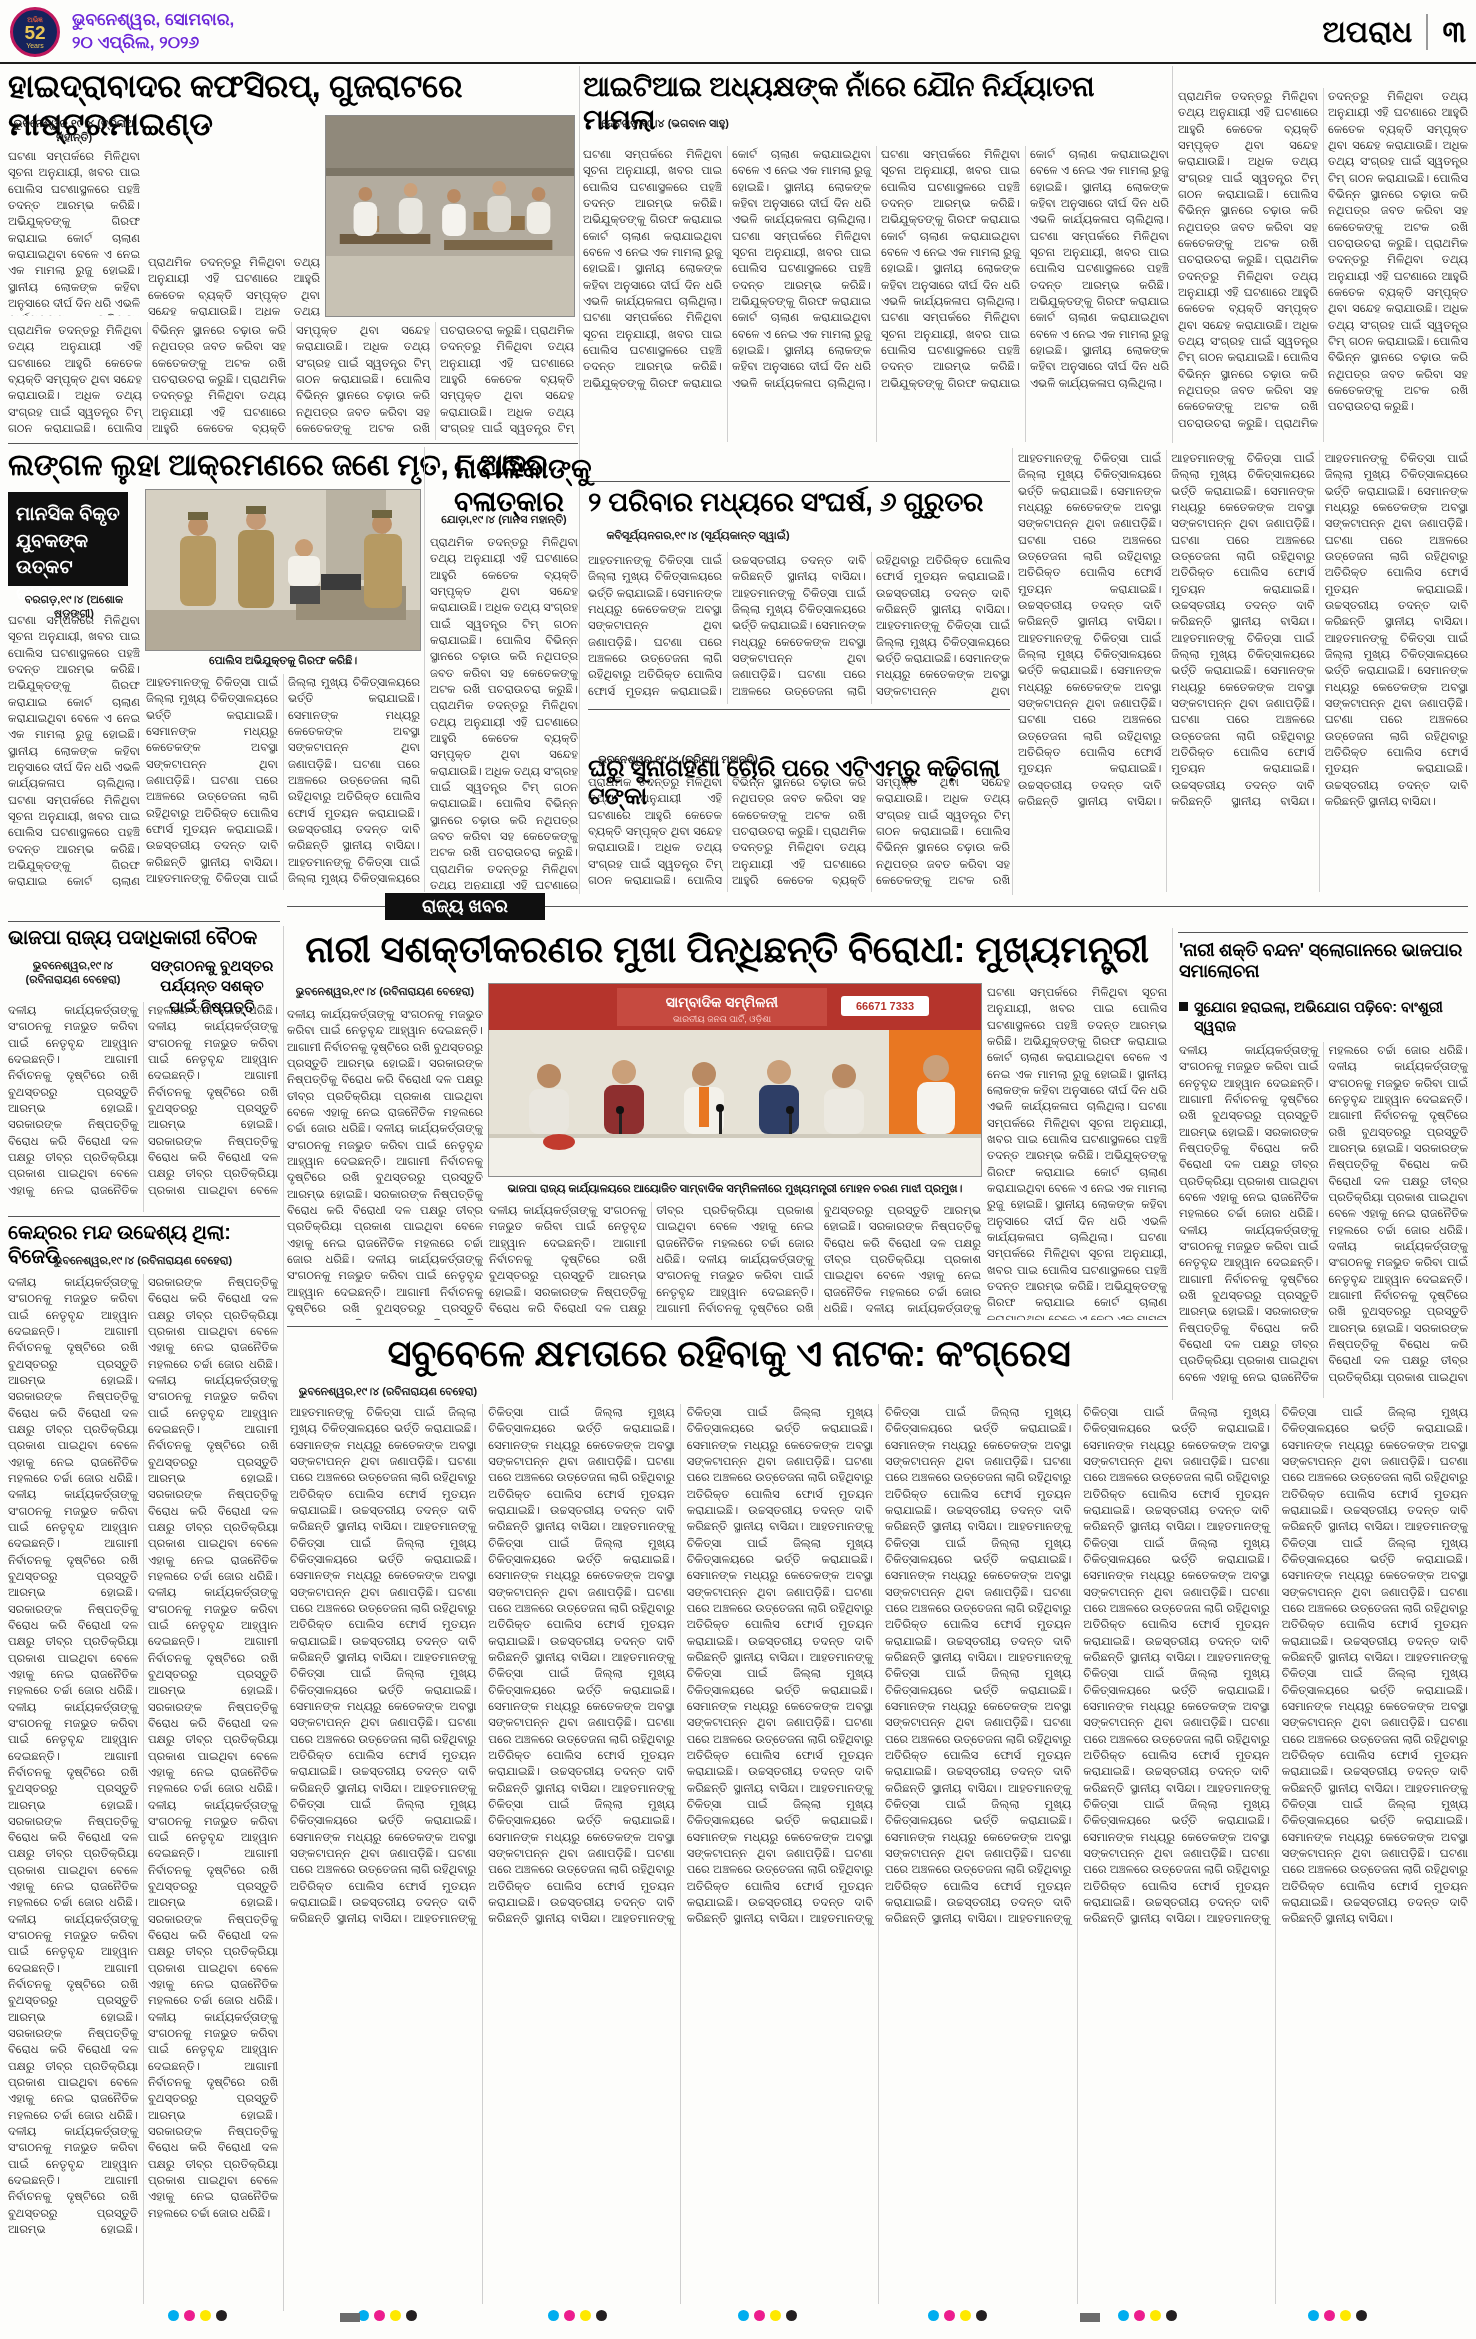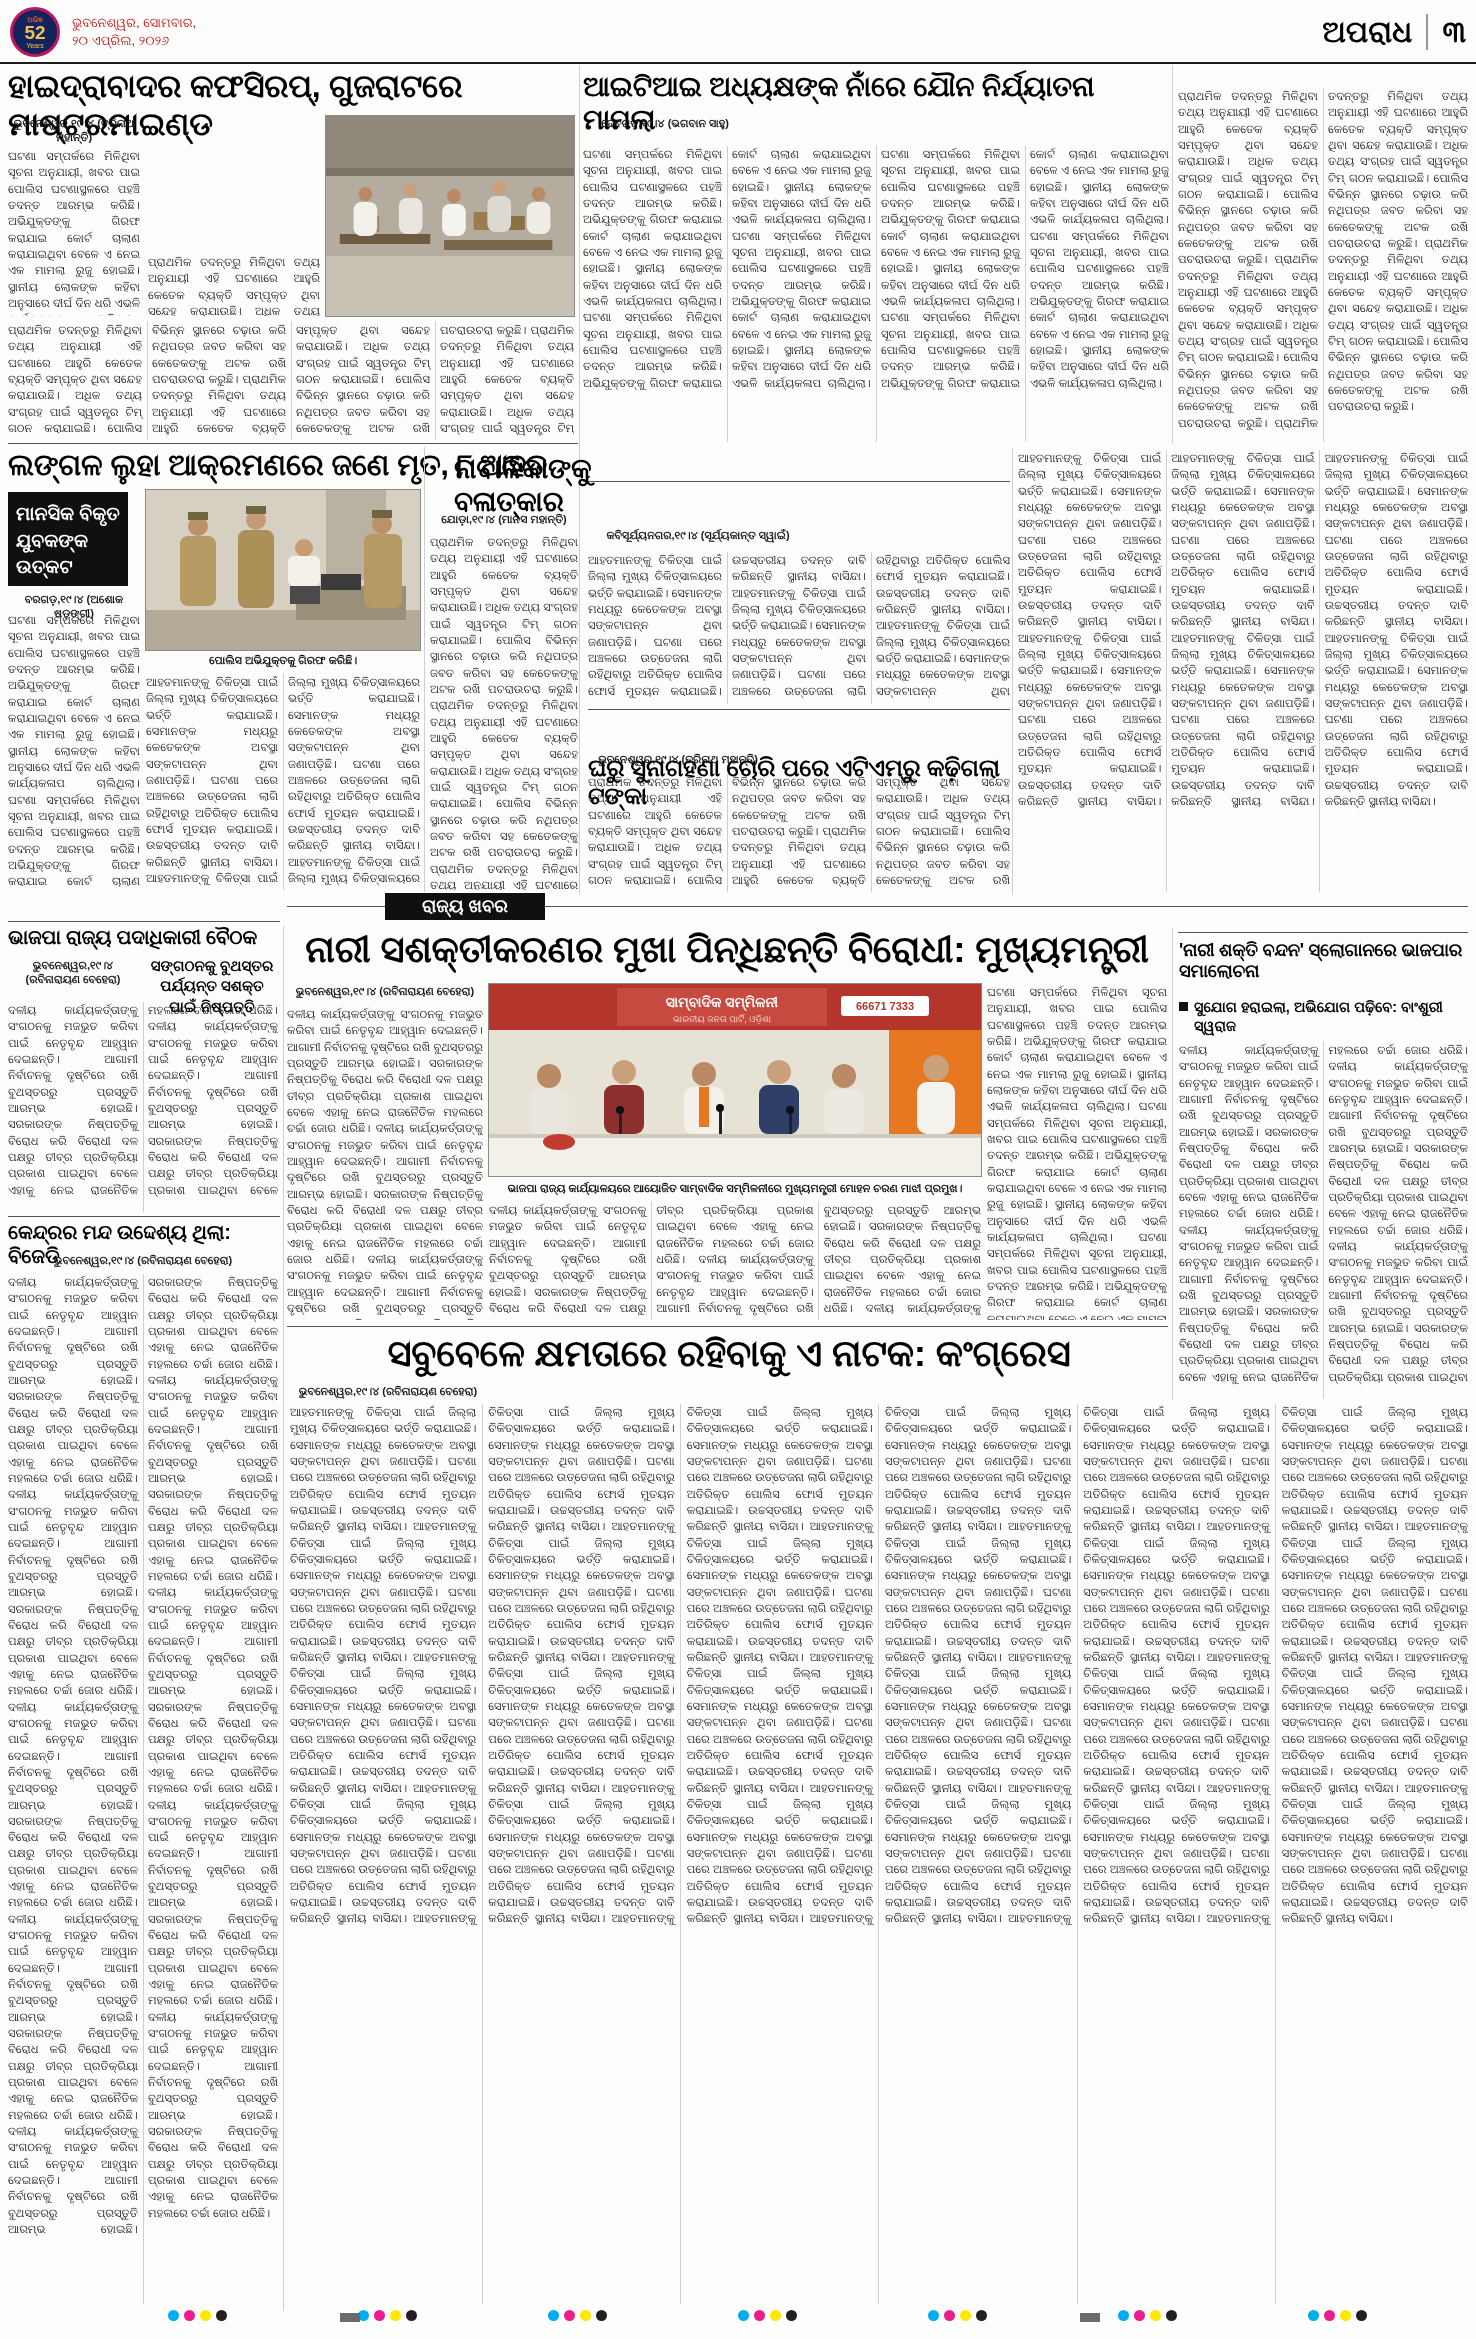--- a/index.html
+++ b/index.html
@@ -40,21 +40,21 @@
   
   .masthead { display:flex; align-items:center; }
   .logo {
     width:50px; height:50px; border-radius:50%; background:#15235c;
     border:3px solid #be185d; display:flex; flex-direction:column;
     align-items:center; justify-content:center; line-height:1; flex:0 0 auto;
   }
   .logo-top { font-size:7px; color:#e05a3a; font-weight:700; }
   .logo-num { font-size:19px; color:#e8c558; font-weight:800; }
   .logo-bot { font-size:7px; color:#e8c558; }
-  .dateline { font-size:13px; color:#b91c1c; margin-left:12px; line-height:1.35; }
+  .dateline { font-size:17px; color:#6d28d9; margin-left:12px; line-height:1.35;font-weight:bold; }
   .mast-right { margin-left:auto; display:flex; align-items:center; gap:14px; }
   .section-name { font-size:30px; font-weight:800; color:#000; }
   .mast-div { width:2px; height:36px; background:#9a9a9a; }
   .page-num { font-size:30px; font-weight:800; color:#000; }
   .subhead { font-weight:800; font-size:15px; line-height:1.35; color:#000; }
   .bullet-line { display:flex; gap:6px; font-weight:800; font-size:14.5px; line-height:1.3; color:#000; }
   .bullet-sq { width:9px; height:9px; background:#101010; margin-top:4px; flex:0 0 auto; }
   
   .regrow { position:absolute; left:0; top:2310px; width:1476px; height:20px; }
   .reggroup { position:absolute; display:flex; gap:5px; }
@@ -150,20 +150,21 @@
     </svg>
   </div>
   <div class="abs caption center" style="left:146px; top:654px; width:274px;">ପୋଲିସ ଅଭିଯୁକ୍ତକୁ ଗିରଫ କରିଛି।</div>
   <div class="abs body cols-2" style="left:146px; top:674px; width:274px; height:216px;">ଆହତମାନଙ୍କୁ ଚିକିତ୍ସା ପାଇଁ ଜିଲ୍ଲା ମୁଖ୍ୟ ଚିକିତ୍ସାଳୟରେ ଭର୍ତ୍ତି କରାଯାଇଛି। ସେମାନଙ୍କ ମଧ୍ୟରୁ କେତେକଙ୍କ ଅବସ୍ଥା ସଙ୍କଟାପନ୍ନ ଥିବା ଜଣାପଡ଼ିଛି। ଘଟଣା ପରେ ଅଞ୍ଚଳରେ ଉତ୍ତେଜନା ଲାଗି ରହିଥିବାରୁ ଅତିରିକ୍ତ ପୋଲିସ ଫୋର୍ସ ମୁତୟନ କରାଯାଇଛି। ଉଚ୍ଚସ୍ତରୀୟ ତଦନ୍ତ ଦାବି କରିଛନ୍ତି ସ୍ଥାନୀୟ ବାସିନ୍ଦା। ଆହତମାନଙ୍କୁ ଚିକିତ୍ସା ପାଇଁ ଜିଲ୍ଲା ମୁଖ୍ୟ ଚିକିତ୍ସାଳୟରେ ଭର୍ତ୍ତି କରାଯାଇଛି। ସେମାନଙ୍କ ମଧ୍ୟରୁ କେତେକଙ୍କ ଅବସ୍ଥା ସଙ୍କଟାପନ୍ନ ଥିବା ଜଣାପଡ଼ିଛି। ଘଟଣା ପରେ ଅଞ୍ଚଳରେ ଉତ୍ତେଜନା ଲାଗି ରହିଥିବାରୁ ଅତିରିକ୍ତ ପୋଲିସ ଫୋର୍ସ ମୁତୟନ କରାଯାଇଛି। ଉଚ୍ଚସ୍ତରୀୟ ତଦନ୍ତ ଦାବି କରିଛନ୍ତି ସ୍ଥାନୀୟ ବାସିନ୍ଦା। ଆହତମାନଙ୍କୁ ଚିକିତ୍ସା ପାଇଁ ଜିଲ୍ଲା ମୁଖ୍ୟ ଚିକିତ୍ସାଳୟରେ ଭର୍ତ୍ତି କରାଯାଇଛି। ସେମାନଙ୍କ ମଧ୍ୟରୁ କେତେକଙ୍କ ଅବସ୍ଥା ସଙ୍କଟାପନ୍ନ ଥିବା ଜଣାପଡ଼ିଛି। ଘଟଣା ପରେ ଅଞ୍ଚଳରେ ଉତ୍ତେଜନା ଲାଗି ରହିଥିବାରୁ ଅତିରିକ୍ତ ପୋଲିସ ଫୋର୍ସ ମୁତୟନ କରାଯାଇଛି। ଉଚ୍ଚସ୍ତରୀୟ ତଦନ୍ତ ଦାବି କରିଛନ୍ତି ସ୍ଥାନୀୟ ବାସିନ୍ଦା।</div>
   <div class="abs vrule" style="left:424px; top:447px; height:445px;"></div>
 
   <div class="abs h" style="left:454px; top:452px; width:148px; height:56px; font-size:28px;">ନାବାଳିକାଙ୍କୁ ବଳାତ୍କାର</div>
   <div class="abs byline" style="left:430px; top:512px; width:148px;">ଯୋଡ଼ା,୧୯।୪ (ମାନସ ମହାନ୍ତି)</div>
   <div class="abs body" style="left:430px; top:534px; width:148px; height:356px;">ପ୍ରାଥମିକ ତଦନ୍ତରୁ ମିଳିଥିବା ତଥ୍ୟ ଅନୁଯାୟୀ ଏହି ଘଟଣାରେ ଆହୁରି କେତେକ ବ୍ୟକ୍ତି ସମ୍ପୃକ୍ତ ଥିବା ସନ୍ଦେହ କରାଯାଉଛି। ଅଧିକ ତଥ୍ୟ ସଂଗ୍ରହ ପାଇଁ ସ୍ୱତନ୍ତ୍ର ଟିମ୍ ଗଠନ କରାଯାଇଛି। ପୋଲିସ ବିଭିନ୍ନ ସ୍ଥାନରେ ଚଢ଼ାଉ କରି ନଥିପତ୍ର ଜବତ କରିବା ସହ କେତେକଙ୍କୁ ଅଟକ ରଖି ପଚରାଉଚରା କରୁଛି। ପ୍ରାଥମିକ ତଦନ୍ତରୁ ମିଳିଥିବା ତଥ୍ୟ ଅନୁଯାୟୀ ଏହି ଘଟଣାରେ ଆହୁରି କେତେକ ବ୍ୟକ୍ତି ସମ୍ପୃକ୍ତ ଥିବା ସନ୍ଦେହ କରାଯାଉଛି। ଅଧିକ ତଥ୍ୟ ସଂଗ୍ରହ ପାଇଁ ସ୍ୱତନ୍ତ୍ର ଟିମ୍ ଗଠନ କରାଯାଇଛି। ପୋଲିସ ବିଭିନ୍ନ ସ୍ଥାନରେ ଚଢ଼ାଉ କରି ନଥିପତ୍ର ଜବତ କରିବା ସହ କେତେକଙ୍କୁ ଅଟକ ରଖି ପଚରାଉଚରା କରୁଛି। ପ୍ରାଥମିକ ତଦନ୍ତରୁ ମିଳିଥିବା ତଥ୍ୟ ଅନୁଯାୟୀ ଏହି ଘଟଣାରେ ଆହୁରି କେତେକ ବ୍ୟକ୍ତି ସମ୍ପୃକ୍ତ ଥିବା ସନ୍ଦେହ କରାଯାଉଛି। ଅଧିକ ତଥ୍ୟ ସଂଗ୍ରହ ପାଇଁ ସ୍ୱତନ୍ତ୍ର ଟିମ୍ ଗଠନ କରାଯାଇଛି। ପୋଲିସ ବିଭିନ୍ନ ସ୍ଥାନରେ ଚଢ଼ାଉ କରି ନଥିପତ୍ର ଜବତ କରିବା ସହ କେତେକଙ୍କୁ ଅଟକ ରଖି ପଚରାଉଚରା କରୁଛି।</div>
 
+  <div class="abs h" style="left:588px; top:487px; width:422px; height:36px; font-size:27px;">୨ ପରିବାର ମଧ୍ୟରେ ସଂଘର୍ଷ, ୬ ଗୁରୁତର</div>
   <div class="abs byline" style="left:588px; top:528px; width:220px;">କବିସୂର୍ଯ୍ୟନଗର,୧୯।୪ (ସୂର୍ଯ୍ୟକାନ୍ତ ସ୍ୱାଇଁ)</div>
   <div class="abs body cols-3" style="left:588px; top:552px; width:422px; height:152px;">ଆହତମାନଙ୍କୁ ଚିକିତ୍ସା ପାଇଁ ଜିଲ୍ଲା ମୁଖ୍ୟ ଚିକିତ୍ସାଳୟରେ ଭର୍ତ୍ତି କରାଯାଇଛି। ସେମାନଙ୍କ ମଧ୍ୟରୁ କେତେକଙ୍କ ଅବସ୍ଥା ସଙ୍କଟାପନ୍ନ ଥିବା ଜଣାପଡ଼ିଛି। ଘଟଣା ପରେ ଅଞ୍ଚଳରେ ଉତ୍ତେଜନା ଲାଗି ରହିଥିବାରୁ ଅତିରିକ୍ତ ପୋଲିସ ଫୋର୍ସ ମୁତୟନ କରାଯାଇଛି। ଉଚ୍ଚସ୍ତରୀୟ ତଦନ୍ତ ଦାବି କରିଛନ୍ତି ସ୍ଥାନୀୟ ବାସିନ୍ଦା। ଆହତମାନଙ୍କୁ ଚିକିତ୍ସା ପାଇଁ ଜିଲ୍ଲା ମୁଖ୍ୟ ଚିକିତ୍ସାଳୟରେ ଭର୍ତ୍ତି କରାଯାଇଛି। ସେମାନଙ୍କ ମଧ୍ୟରୁ କେତେକଙ୍କ ଅବସ୍ଥା ସଙ୍କଟାପନ୍ନ ଥିବା ଜଣାପଡ଼ିଛି। ଘଟଣା ପରେ ଅଞ୍ଚଳରେ ଉତ୍ତେଜନା ଲାଗି ରହିଥିବାରୁ ଅତିରିକ୍ତ ପୋଲିସ ଫୋର୍ସ ମୁତୟନ କରାଯାଇଛି। ଉଚ୍ଚସ୍ତରୀୟ ତଦନ୍ତ ଦାବି କରିଛନ୍ତି ସ୍ଥାନୀୟ ବାସିନ୍ଦା। ଆହତମାନଙ୍କୁ ଚିକିତ୍ସା ପାଇଁ ଜିଲ୍ଲା ମୁଖ୍ୟ ଚିକିତ୍ସାଳୟରେ ଭର୍ତ୍ତି କରାଯାଇଛି। ସେମାନଙ୍କ ମଧ୍ୟରୁ କେତେକଙ୍କ ଅବସ୍ଥା ସଙ୍କଟାପନ୍ନ ଥିବା ଜଣାପଡ଼ିଛି। ଘଟଣା ପରେ ଅଞ୍ଚଳରେ ଉତ୍ତେଜନା ଲାଗି ରହିଥିବାରୁ ଅତିରିକ୍ତ ପୋଲିସ ଫୋର୍ସ ମୁତୟନ କରାଯାଇଛି। ଉଚ୍ଚସ୍ତରୀୟ ତଦନ୍ତ ଦାବି କରିଛନ୍ତି ସ୍ଥାନୀୟ ବାସିନ୍ଦା।</div>
   <div class="abs hrule" style="left:588px; top:709px; width:422px;"></div>
 
   <div class="abs h" style="left:588px; top:754px; width:422px; height:34px; font-size:24px;">ଘରୁ ସୁନାଗହଣା ଚୋରି ପରେ ଏଟିଏମ୍‌ରୁ କଢ଼ିଗଲା ଟଙ୍କା</div>
   <div class="abs byline" style="left:588px; top:752px; width:180px;">ଭୁବନେଶ୍ୱର,୧୯।୪ (ତ୍ରିନାଥ ମହାନ୍ତି)</div>
   <div class="abs body cols-3" style="left:588px; top:774px; width:422px; height:118px;">ପ୍ରାଥମିକ ତଦନ୍ତରୁ ମିଳିଥିବା ତଥ୍ୟ ଅନୁଯାୟୀ ଏହି ଘଟଣାରେ ଆହୁରି କେତେକ ବ୍ୟକ୍ତି ସମ୍ପୃକ୍ତ ଥିବା ସନ୍ଦେହ କରାଯାଉଛି। ଅଧିକ ତଥ୍ୟ ସଂଗ୍ରହ ପାଇଁ ସ୍ୱତନ୍ତ୍ର ଟିମ୍ ଗଠନ କରାଯାଇଛି। ପୋଲିସ ବିଭିନ୍ନ ସ୍ଥାନରେ ଚଢ଼ାଉ କରି ନଥିପତ୍ର ଜବତ କରିବା ସହ କେତେକଙ୍କୁ ଅଟକ ରଖି ପଚରାଉଚରା କରୁଛି। ପ୍ରାଥମିକ ତଦନ୍ତରୁ ମିଳିଥିବା ତଥ୍ୟ ଅନୁଯାୟୀ ଏହି ଘଟଣାରେ ଆହୁରି କେତେକ ବ୍ୟକ୍ତି ସମ୍ପୃକ୍ତ ଥିବା ସନ୍ଦେହ କରାଯାଉଛି। ଅଧିକ ତଥ୍ୟ ସଂଗ୍ରହ ପାଇଁ ସ୍ୱତନ୍ତ୍ର ଟିମ୍ ଗଠନ କରାଯାଇଛି। ପୋଲିସ ବିଭିନ୍ନ ସ୍ଥାନରେ ଚଢ଼ାଉ କରି ନଥିପତ୍ର ଜବତ କରିବା ସହ କେତେକଙ୍କୁ ଅଟକ ରଖି ପଚରାଉଚରା କରୁଛି। ପ୍ରାଥମିକ ତଦନ୍ତରୁ ମିଳିଥିବା ତଥ୍ୟ ଅନୁଯାୟୀ ଏହି ଘଟଣାରେ ଆହୁରି କେତେକ ବ୍ୟକ୍ତି ସମ୍ପୃକ୍ତ ଥିବା ସନ୍ଦେହ କରାଯାଉଛି। ଅଧିକ ତଥ୍ୟ ସଂଗ୍ରହ ପାଇଁ ସ୍ୱତନ୍ତ୍ର ଟିମ୍ ଗଠନ କରାଯାଇଛି। ପୋଲିସ ବିଭିନ୍ନ ସ୍ଥାନରେ ଚଢ଼ାଉ କରି ନଥିପତ୍ର ଜବତ କରିବା ସହ କେତେକଙ୍କୁ ଅଟକ ରଖି ପଚରାଉଚରା କରୁଛି।</div>
 
   <div class="abs vrule" style="left:1012px; top:448px; height:447px;"></div>
   <div class="abs body cols-3" style="left:1018px; top:450px; width:450px; height:442px;">ଆହତମାନଙ୍କୁ ଚିକିତ୍ସା ପାଇଁ ଜିଲ୍ଲା ମୁଖ୍ୟ ଚିକିତ୍ସାଳୟରେ ଭର୍ତ୍ତି କରାଯାଇଛି। ସେମାନଙ୍କ ମଧ୍ୟରୁ କେତେକଙ୍କ ଅବସ୍ଥା ସଙ୍କଟାପନ୍ନ ଥିବା ଜଣାପଡ଼ିଛି। ଘଟଣା ପରେ ଅଞ୍ଚଳରେ ଉତ୍ତେଜନା ଲାଗି ରହିଥିବାରୁ ଅତିରିକ୍ତ ପୋଲିସ ଫୋର୍ସ ମୁତୟନ କରାଯାଇଛି। ଉଚ୍ଚସ୍ତରୀୟ ତଦନ୍ତ ଦାବି କରିଛନ୍ତି ସ୍ଥାନୀୟ ବାସିନ୍ଦା। ଆହତମାନଙ୍କୁ ଚିକିତ୍ସା ପାଇଁ ଜିଲ୍ଲା ମୁଖ୍ୟ ଚିକିତ୍ସାଳୟରେ ଭର୍ତ୍ତି କରାଯାଇଛି। ସେମାନଙ୍କ ମଧ୍ୟରୁ କେତେକଙ୍କ ଅବସ୍ଥା ସଙ୍କଟାପନ୍ନ ଥିବା ଜଣାପଡ଼ିଛି। ଘଟଣା ପରେ ଅଞ୍ଚଳରେ ଉତ୍ତେଜନା ଲାଗି ରହିଥିବାରୁ ଅତିରିକ୍ତ ପୋଲିସ ଫୋର୍ସ ମୁତୟନ କରାଯାଇଛି। ଉଚ୍ଚସ୍ତରୀୟ ତଦନ୍ତ ଦାବି କରିଛନ୍ତି ସ୍ଥାନୀୟ ବାସିନ୍ଦା। ଆହତମାନଙ୍କୁ ଚିକିତ୍ସା ପାଇଁ ଜିଲ୍ଲା ମୁଖ୍ୟ ଚିକିତ୍ସାଳୟରେ ଭର୍ତ୍ତି କରାଯାଇଛି। ସେମାନଙ୍କ ମଧ୍ୟରୁ କେତେକଙ୍କ ଅବସ୍ଥା ସଙ୍କଟାପନ୍ନ ଥିବା ଜଣାପଡ଼ିଛି। ଘଟଣା ପରେ ଅଞ୍ଚଳରେ ଉତ୍ତେଜନା ଲାଗି ରହିଥିବାରୁ ଅତିରିକ୍ତ ପୋଲିସ ଫୋର୍ସ ମୁତୟନ କରାଯାଇଛି। ଉଚ୍ଚସ୍ତରୀୟ ତଦନ୍ତ ଦାବି କରିଛନ୍ତି ସ୍ଥାନୀୟ ବାସିନ୍ଦା। ଆହତମାନଙ୍କୁ ଚିକିତ୍ସା ପାଇଁ ଜିଲ୍ଲା ମୁଖ୍ୟ ଚିକିତ୍ସାଳୟରେ ଭର୍ତ୍ତି କରାଯାଇଛି। ସେମାନଙ୍କ ମଧ୍ୟରୁ କେତେକଙ୍କ ଅବସ୍ଥା ସଙ୍କଟାପନ୍ନ ଥିବା ଜଣାପଡ଼ିଛି। ଘଟଣା ପରେ ଅଞ୍ଚଳରେ ଉତ୍ତେଜନା ଲାଗି ରହିଥିବାରୁ ଅତିରିକ୍ତ ପୋଲିସ ଫୋର୍ସ ମୁତୟନ କରାଯାଇଛି। ଉଚ୍ଚସ୍ତରୀୟ ତଦନ୍ତ ଦାବି କରିଛନ୍ତି ସ୍ଥାନୀୟ ବାସିନ୍ଦା। ଆହତମାନଙ୍କୁ ଚିକିତ୍ସା ପାଇଁ ଜିଲ୍ଲା ମୁଖ୍ୟ ଚିକିତ୍ସାଳୟରେ ଭର୍ତ୍ତି କରାଯାଇଛି। ସେମାନଙ୍କ ମଧ୍ୟରୁ କେତେକଙ୍କ ଅବସ୍ଥା ସଙ୍କଟାପନ୍ନ ଥିବା ଜଣାପଡ଼ିଛି। ଘଟଣା ପରେ ଅଞ୍ଚଳରେ ଉତ୍ତେଜନା ଲାଗି ରହିଥିବାରୁ ଅତିରିକ୍ତ ପୋଲିସ ଫୋର୍ସ ମୁତୟନ କରାଯାଇଛି। ଉଚ୍ଚସ୍ତରୀୟ ତଦନ୍ତ ଦାବି କରିଛନ୍ତି ସ୍ଥାନୀୟ ବାସିନ୍ଦା। ଆହତମାନଙ୍କୁ ଚିକିତ୍ସା ପାଇଁ ଜିଲ୍ଲା ମୁଖ୍ୟ ଚିକିତ୍ସାଳୟରେ ଭର୍ତ୍ତି କରାଯାଇଛି। ସେମାନଙ୍କ ମଧ୍ୟରୁ କେତେକଙ୍କ ଅବସ୍ଥା ସଙ୍କଟାପନ୍ନ ଥିବା ଜଣାପଡ଼ିଛି। ଘଟଣା ପରେ ଅଞ୍ଚଳରେ ଉତ୍ତେଜନା ଲାଗି ରହିଥିବାରୁ ଅତିରିକ୍ତ ପୋଲିସ ଫୋର୍ସ ମୁତୟନ କରାଯାଇଛି। ଉଚ୍ଚସ୍ତରୀୟ ତଦନ୍ତ ଦାବି କରିଛନ୍ତି ସ୍ଥାନୀୟ ବାସିନ୍ଦା।</div>

